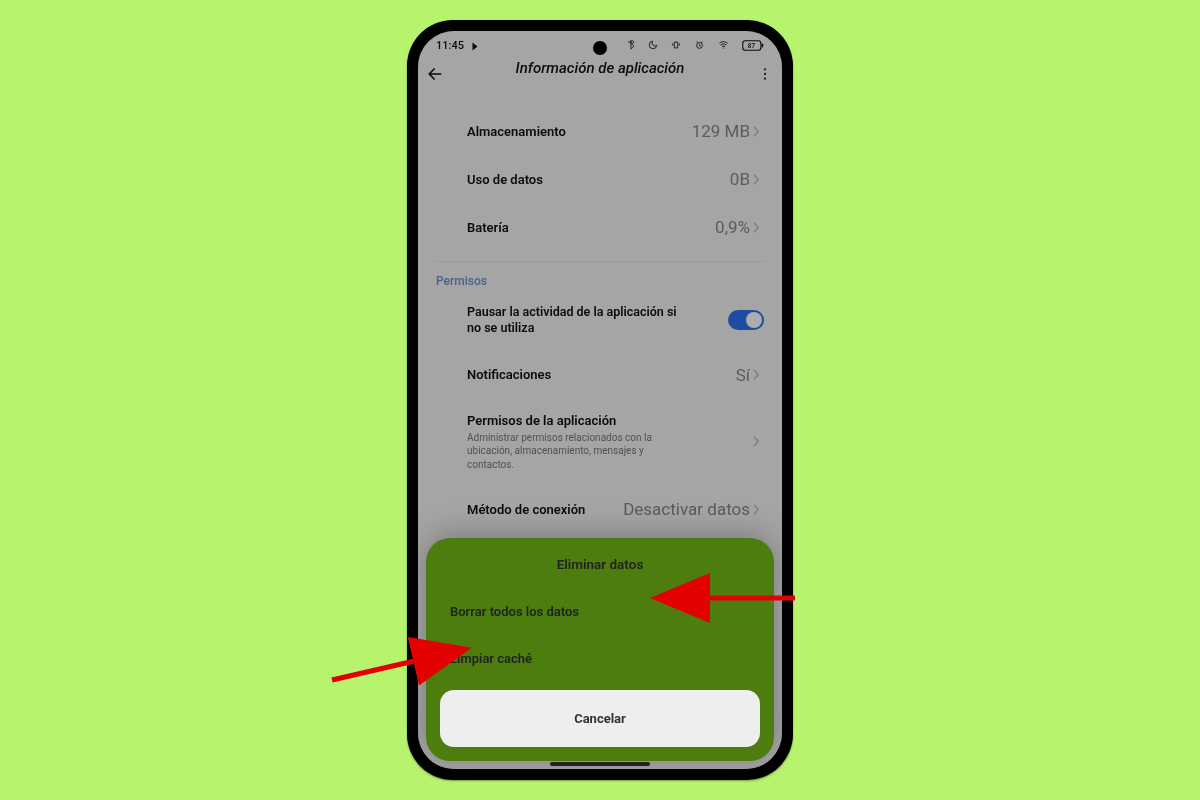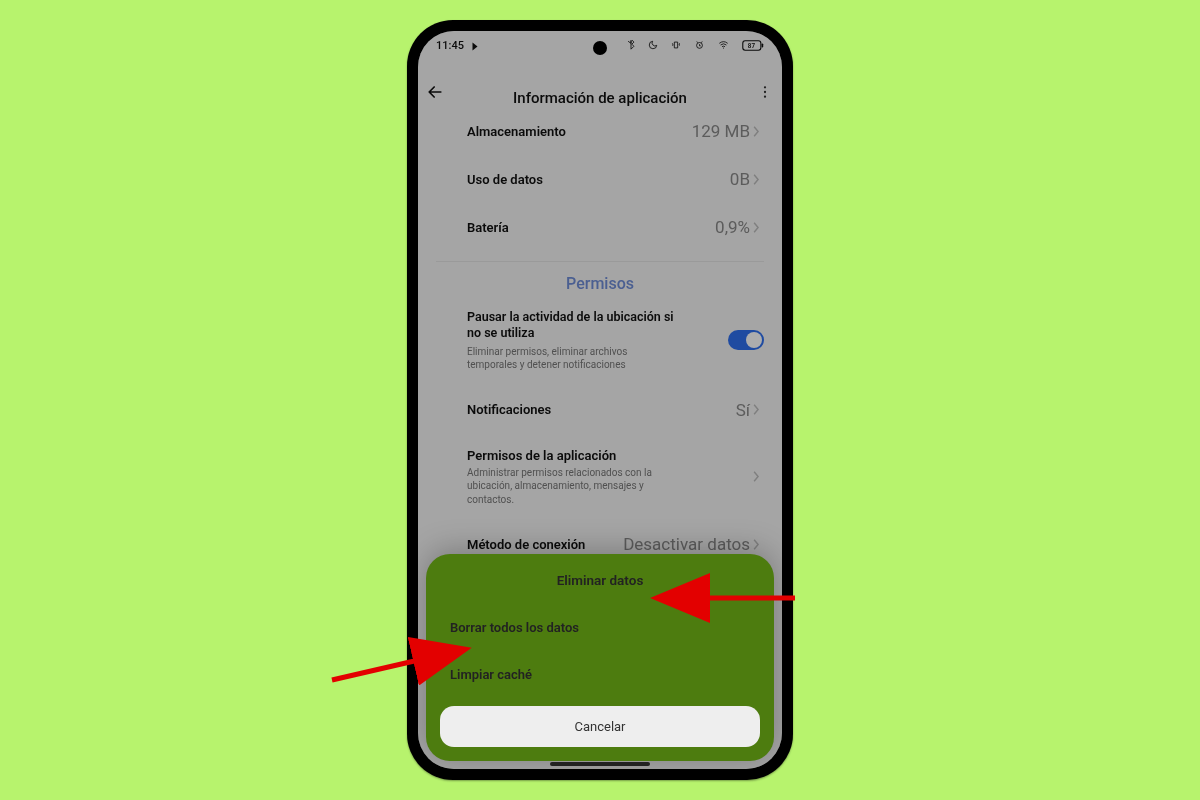--- a/index.html
+++ b/index.html
@@ -25,43 +25,43 @@
   
   .dim { position:absolute; inset:0; background:rgba(0,0,0,.32); z-index:5; }
 
   
   .status { height:28px; display:flex; align-items:center; justify-content:space-between; padding:0 18px; font-size:11px; font-weight:500; color:#111; }
   .status .right { display:flex; align-items:center; gap:12px; }
   .status .right svg, .status .right span.ico{ display:block; }
   .tri { width:0;height:0;border-left:4px solid transparent;border-right:4px solid transparent;border-top:5px solid #111; transform:rotate(-90deg); display:inline-block; margin-left:4px;}
 
   
-  .header { height:48px; display:flex; align-items:flex-end; padding:0 2px; position:relative; }
+  .header { height:48px; display:flex; align-items:flex-start; padding:0 2px; position:relative;font-style:italic; }
   .back { width:30px; height:30px; display:flex; align-items:center; justify-content:center; }
   .title { position:absolute; left:0; right:0; text-align:center; font-size:15px; font-weight:500; color:#111; pointer-events:none;}
   .more { width:30px; height:30px; display:flex; align-items:center; justify-content:center; margin-left:auto; }
 
   
   .content { padding:0 18px; }
   .row { display:flex; align-items:center; justify-content:space-between; padding:14px 0;margin-left:31px; }
   .row .label { font-size:13px; font-weight:600; color:#111; }
   .row .sub { font-size:10px; color:#777; margin-top:3px; line-height:1.35; max-width:210px;}
   .row .val { font-size:17px; color:#888; margin-right:4px; display:flex; align-items:center; gap:3px;}
   .chev { color:#bbb; }
   .divider { height:1px; background:#e4e4e4; margin:10px 0 6px; }
-  .section-title { font-size:16px; color:#6f8dd6; padding:6px 0 2px; font-weight:500;text-align:center;}
+  .section-title { font-size:12px; color:#6f8dd6; padding:6px 0 2px; font-weight:500;}
 
   .toggle { width:36px; height:20px; background:#2f6fed; border-radius:11px; position:relative; }
   .toggle::after{ content:""; position:absolute; right:2px; top:2px; width:16px; height:16px; background:#fff; border-radius:50%; }
 
   
   .sheet { position:absolute; left:8px; right:8px; bottom:8px; background:#4d7c0f; border-radius:24px; z-index:10; padding:18px 14px 14px; box-shadow:0 -4px 30px rgba(0,0,0,.25); }
   .sheet h3 { text-align:center; font-size:13.5px; font-weight:600; color:#222; margin-bottom:16px;}
   .sheet .opt { font-size:13px; font-weight:600; color:#222; padding:16px 10px; }
-  .sheet .cancel { background:#eee; border-radius:14px; text-align:center; padding:13px; font-size:13px; color:#333; font-weight:400; margin-top:8px;}
+  .sheet .cancel { background:#eee; border-radius:14px; text-align:center; padding:21px; font-size:13px; color:#333; font-weight:700; margin-top:8px;}
 
   .nav-pill { position:absolute; bottom:3px; left:50%; transform:translateX(-50%); width:100px; height:4px; background:#222; border-radius:3px; z-index:15; }
   .faint { position:absolute; bottom:14px; left:16px; font-size:10px; color:#bcbcbc; z-index:3;}
 
   
   .arrow-svg { position:absolute; inset:0; z-index:30; pointer-events:none; }
 </style>
 </head>
 <body>
 
@@ -143,22 +143,21 @@
               <path d="M1 1l5 6-5 6" fill="none" stroke="currentColor" stroke-width="1.8"></path>
             </svg>
         </div>
       </div>
 
       <div class="divider"></div>
       <div class="section-title">Permisos</div>
 
       <div class="row">
         <div>
-          <div class="label" style="max-width:210px; font-size:12.5px; line-height:1.3;">Pausar la actividad de la ubicación si no se utiliza</div>
-          <div class="sub">Eliminar permisos, eliminar archivos temporales y detener notificaciones</div>
+          <div class="label" style="max-width:210px; font-size:12.5px; line-height:1.3;">Pausar la actividad de la aplicación si no se utiliza</div>
         </div>
         <div class="toggle"></div>
       </div>
 
       <div class="row">
         <div class="label">Notificaciones</div>
         <div class="val">
           <span>Sí</span>
           <svg class="chev" width="7" height="11" viewBox="0 0 8 14">
               <path d="M1 1l5 6-5 6" fill="none" stroke="currentColor" stroke-width="1.8"></path>

